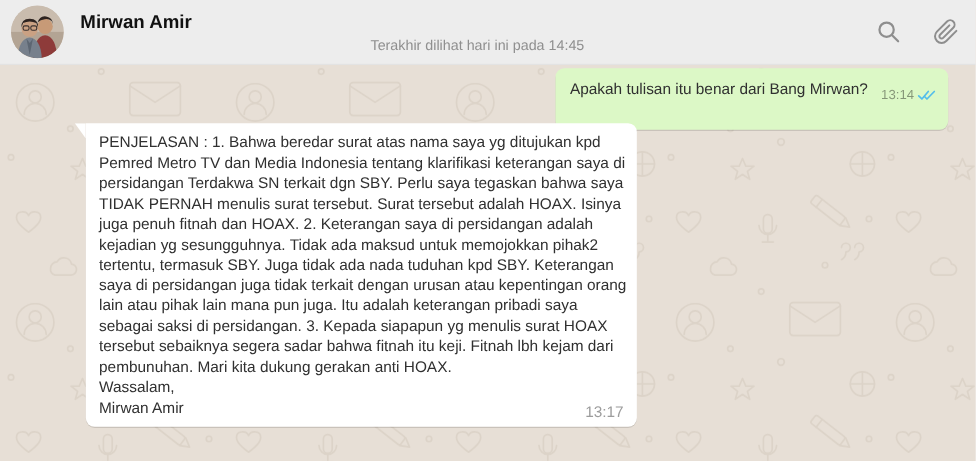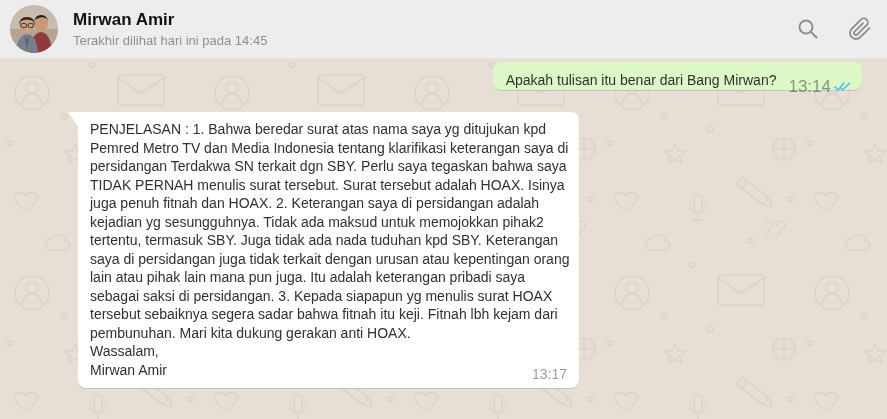--- a/index.html
+++ b/index.html
@@ -14,44 +14,44 @@
     display: flex; align-items: center; padding: 0 10px;
     border-bottom: 1px solid #e3e3e3; position: relative; z-index: 3;
   }
   .avatar {
     width: 48px; height: 48px; border-radius: 50%; overflow: hidden;
     flex: 0 0 48px; cursor: pointer; background: #cfc4b8;
   }
   .avatar svg { display: block; width: 48px; height: 48px; }
   .contact { margin-left: 15px; flex: 1; cursor: pointer; overflow: hidden; }
   .contact-name { font-size: 17px; font-weight: 600; color: #111111; line-height: 21px; }
-  .contact-status { font-size: 13px; color: #8f8f8f; line-height: 17px; margin-top: 2px; }
+  .contact-status { font-size: 13px; color: #8f8f8f; line-height: 17px; margin-top: 2px; text-align: center; }
   .header-actions { display: flex; align-items: center; gap: 26px; padding-right: 4px; }
   .icon-btn {
     background: none; border: none; width: 26px; height: 26px; padding: 0;
     cursor: pointer; display: flex; align-items: center; justify-content: center;
   }
   .icon-btn svg { display: block; }
 
   
   .chat-area { position: relative; flex: 1; overflow: hidden; }
   .wallpaper { position: absolute; inset: 0; width: 100%; height: 100%; }
 
   .bubble {
     position: absolute; border-radius: 8px; font-size: 14px; color: #303030;
     box-shadow: 0 1px 0.5px rgba(0,0,0,0.13);
   }
   .bubble-out {
     top: 3px; right: 25px; background: #dcf8c6;
-    padding: 9px 11px 0 13px; display: flex; align-items: flex-end;
+    padding: 9px 11px 28px 13px; display: flex; align-items: flex-end;
   }
   .bubble-out .msg-text { line-height: 19px; white-space: nowrap; }
   .out-meta {
     display: flex; align-items: center; gap: 3px; margin-left: 12px;
-    font-size: 17px; color: rgba(0,0,0,0.40); line-height: 13px;
+    font-size: 12px; color: rgba(0,0,0,0.40); line-height: 13px;
     position: relative; top: 3px;
   }
   .out-meta svg { display: block; }
 
   .bubble-in {
     top: 53px; left: 78px; width: 501px; background: #ffffff;
     padding: 8px 6px 9px 12px; border-top-left-radius: 0;
   }
   .bubble-in .msg-text {
     line-height: 18.5px; white-space: pre-wrap; display: block;

